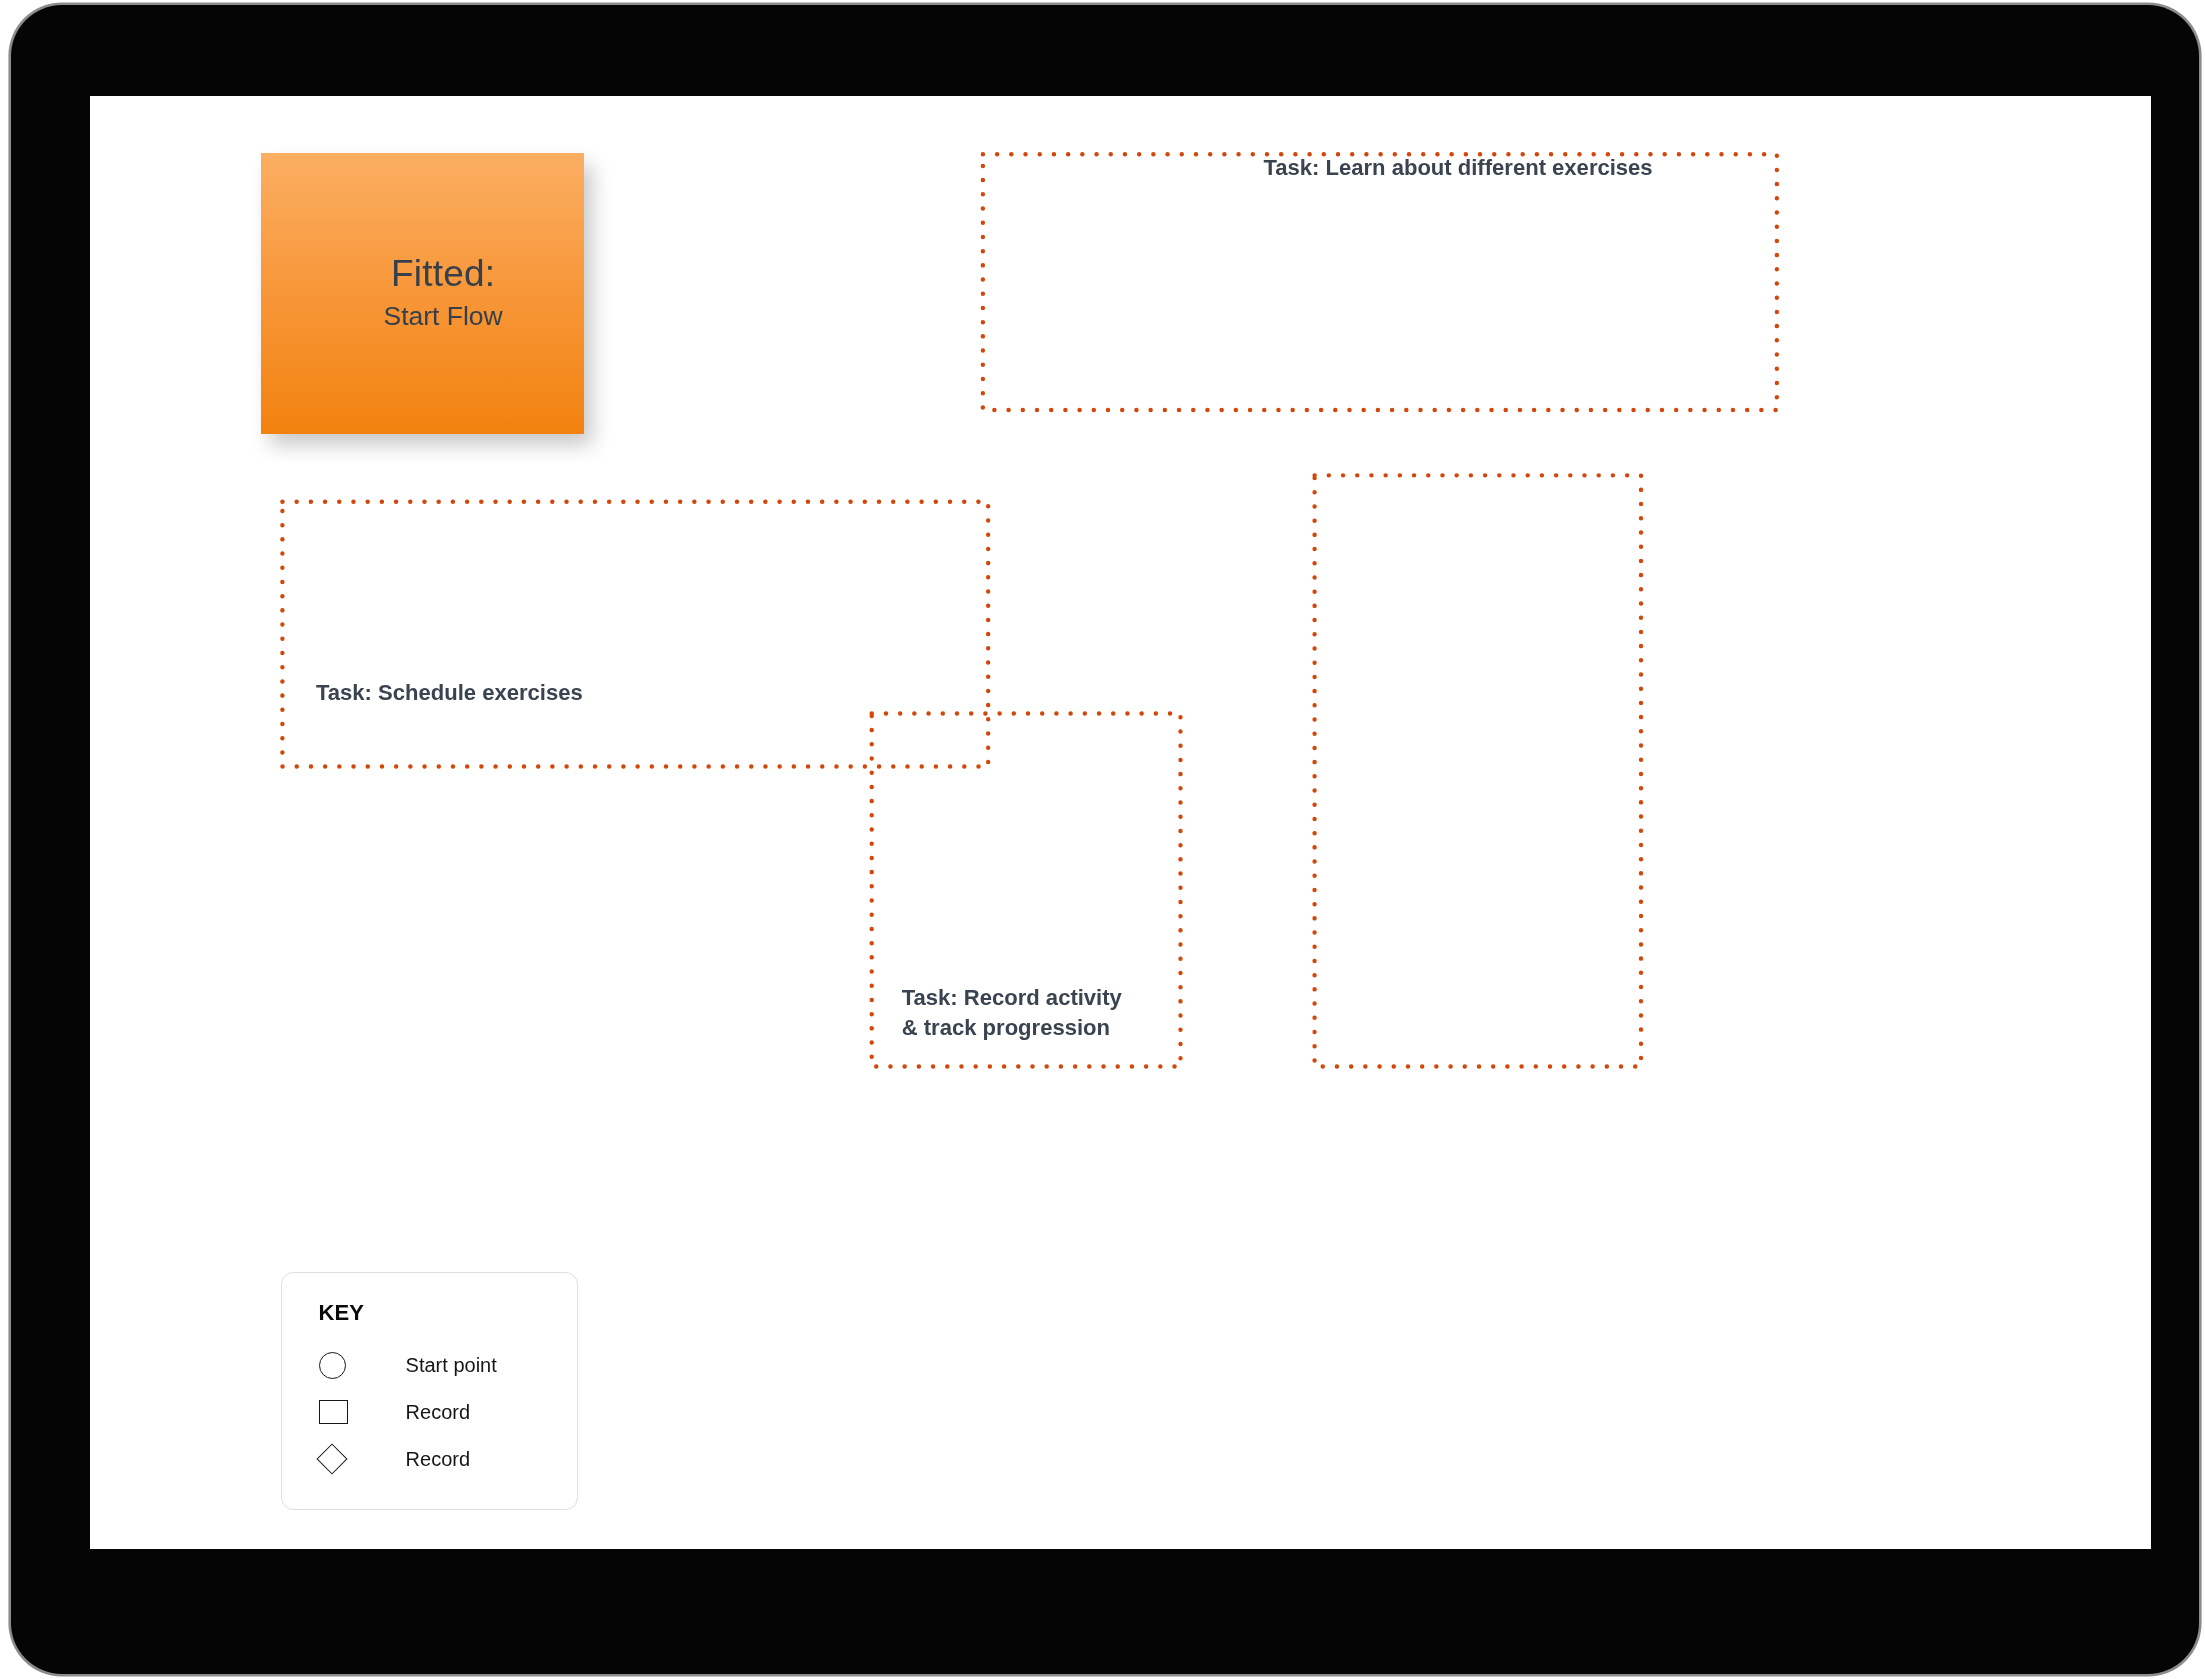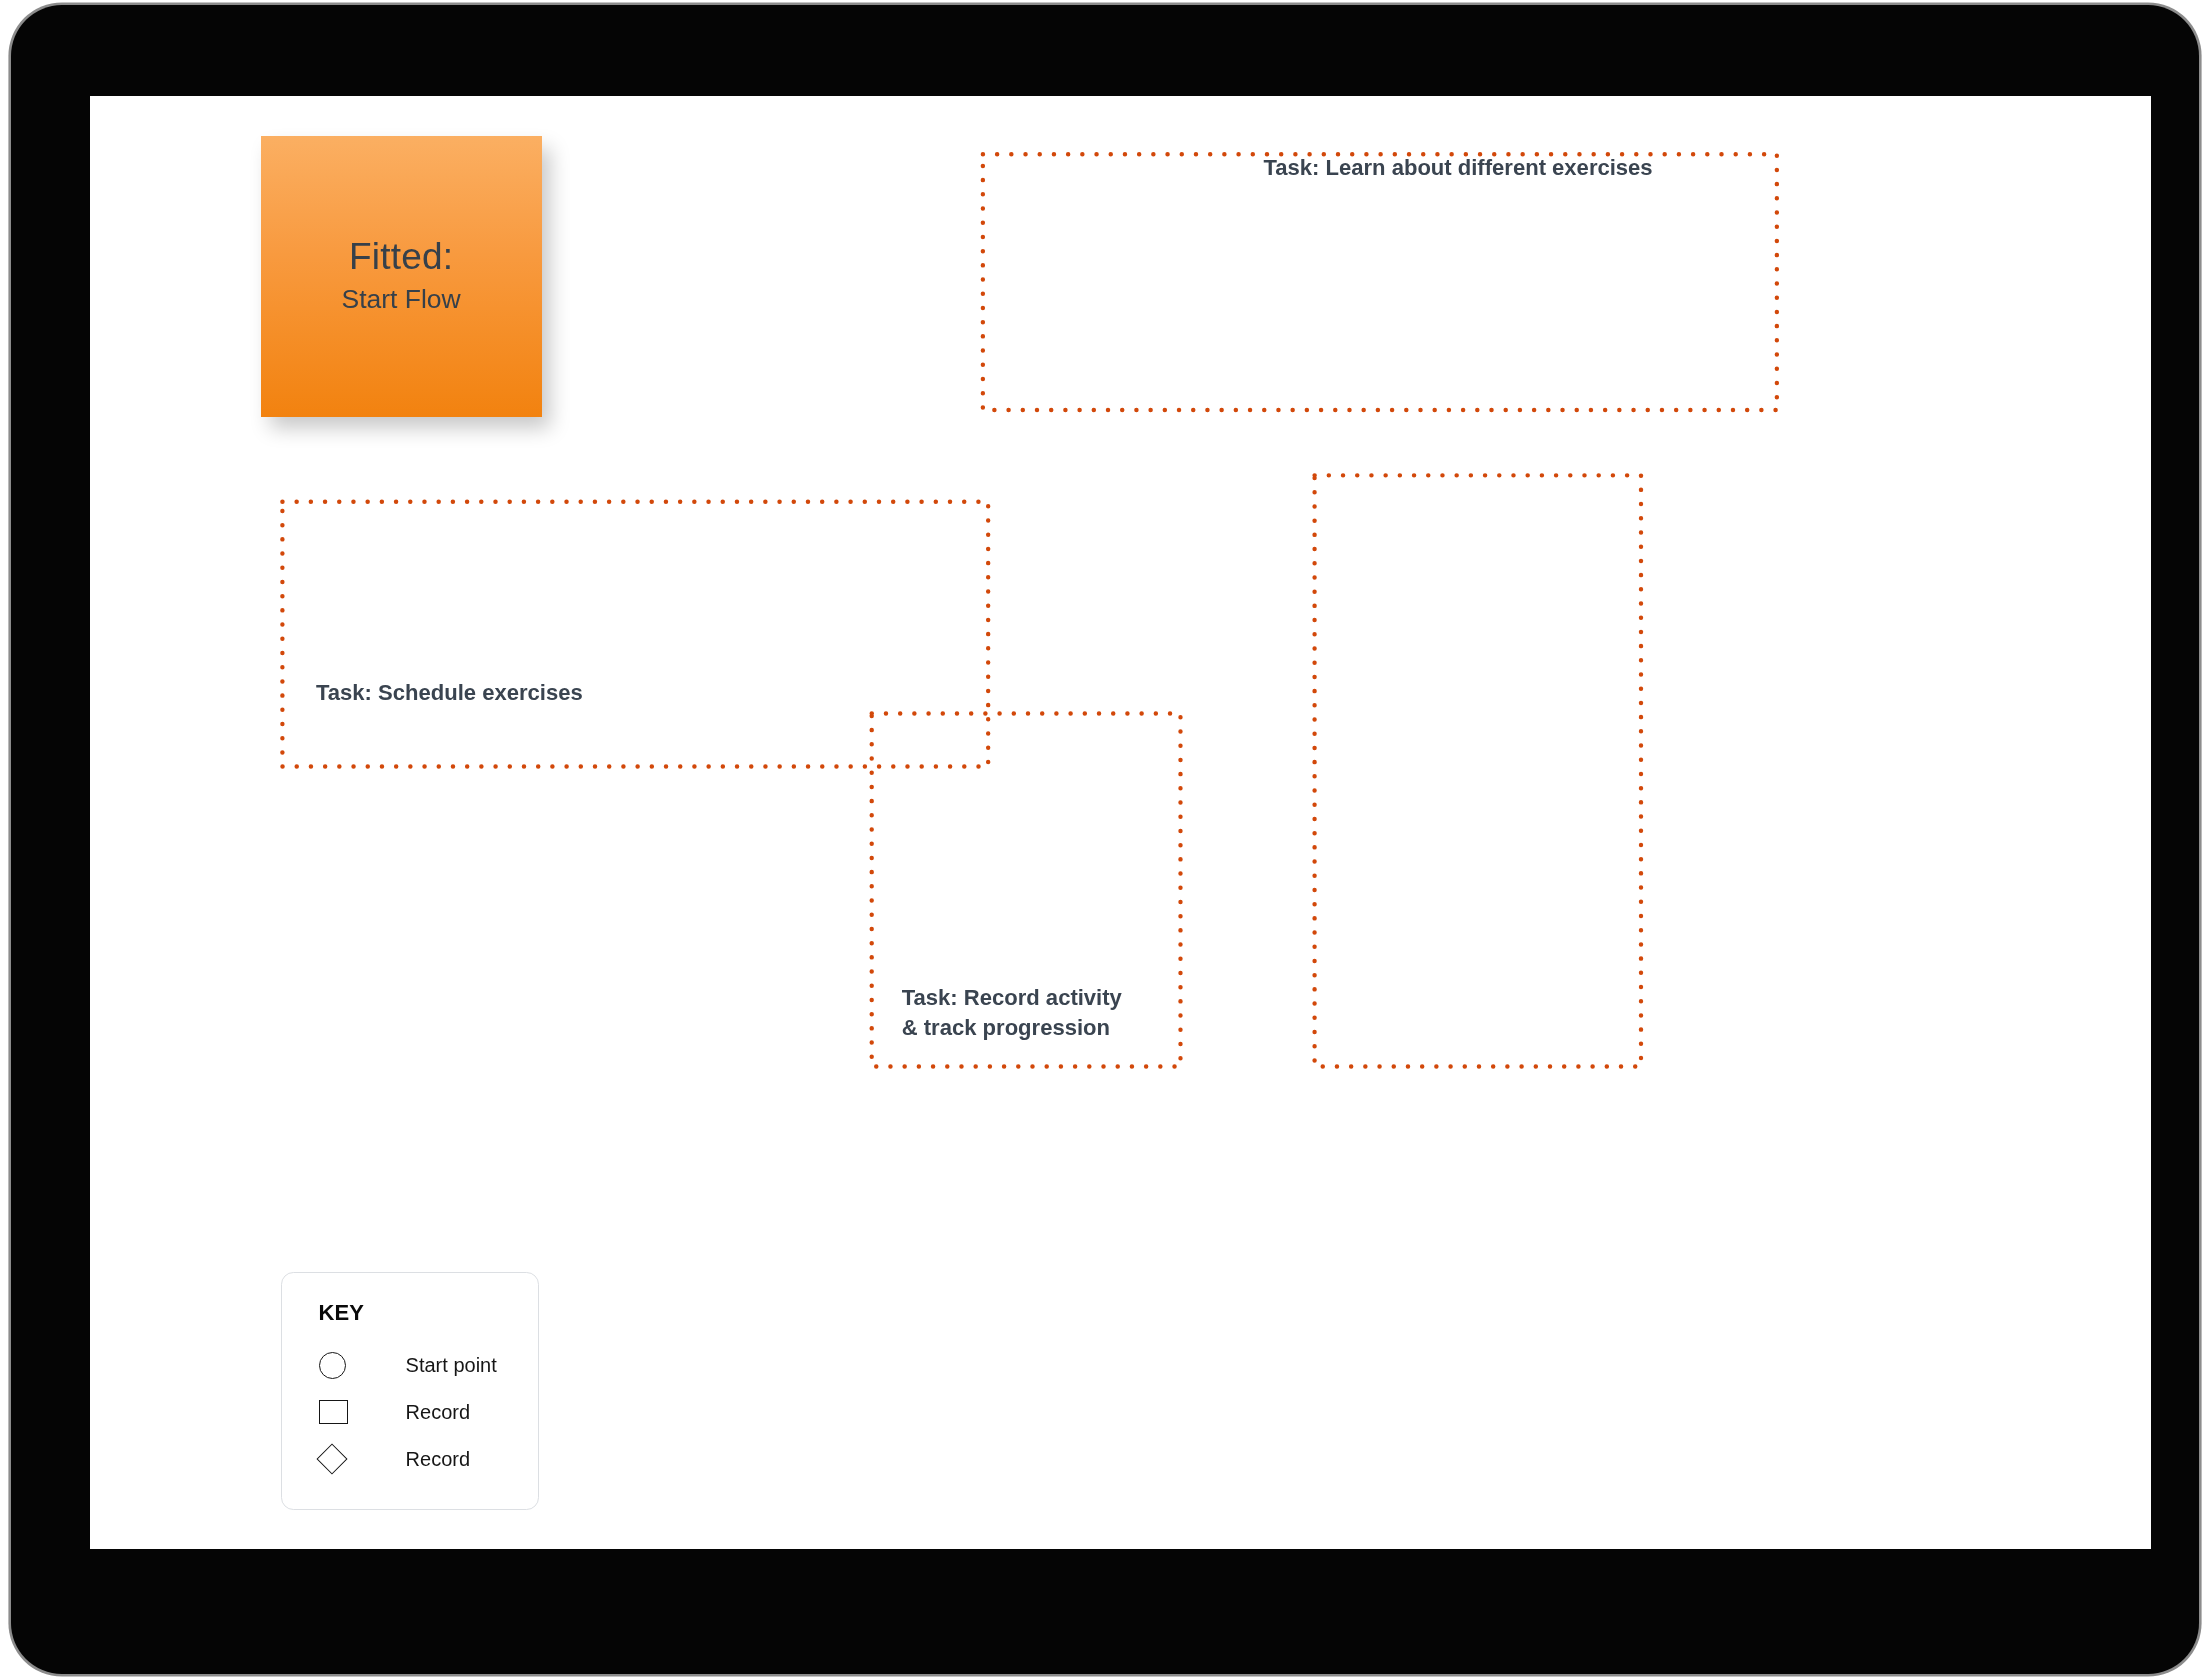--- a/index.html
+++ b/index.html
@@ -36,48 +36,49 @@
     left: 0;
     top: 0;
     width: 2061px;
     height: 1453px;
   }
 
   
   #title-card {
     position: absolute;
     left: 171px;
-    top: 40px;
+    top: 57px;
     width: 281px;
     height: 281px;
     background: linear-gradient(180deg, #fbaf62 0%, #f89a3f 42%, #f2820f 100%);
     box-shadow: 8.8px 11.5px 19.4px rgba(0,0,0,0.22);
     display: flex;
     flex-direction: column;
     align-items: center;
     justify-content: center;
     color: #36404a;
+    padding-left: 42px;
   }
   #title-card .tc-main {
     font-size: 37px;
     line-height: 1.1;
     letter-spacing: 0.2px;
   }
   #title-card .tc-sub {
     font-size: 26.5px;
     line-height: 1.25;
     margin-top: 5.3px;
   }
 
   
   #key-box {
     position: absolute;
     left: 191px;
     top: 1176px;
-    width: 258px;
+    width: 297px;
     height: 238px;
     background: #ffffff;
     border: 1.4px solid #dcdfe3;
     border-radius: 12.4px;
     box-sizing: border-box;
     padding: 26.5px 0 0 37px;
   }
   #key-box .key-title {
     font-size: 22px;
     font-weight: bold;

